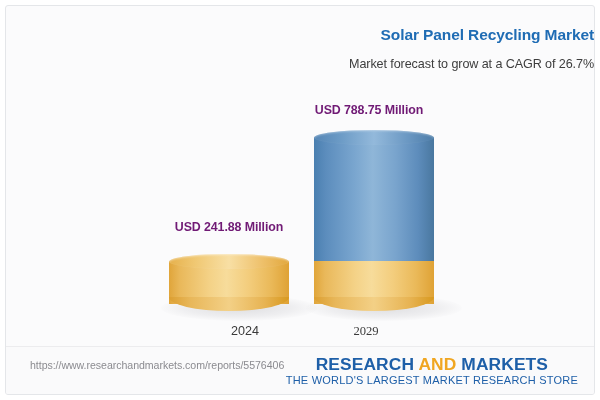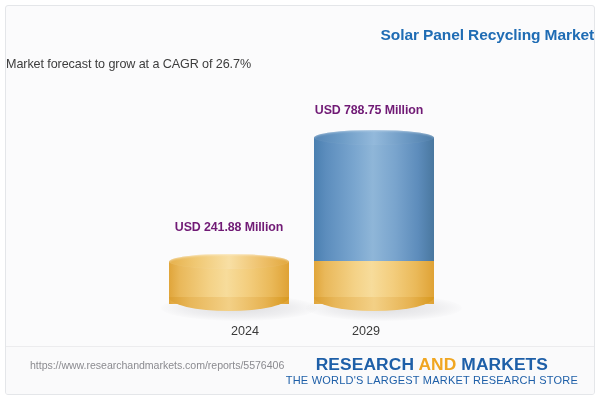--- a/index.html
+++ b/index.html
@@ -39,21 +39,21 @@
     font-size: 15.5px;
     font-weight: bold;
     color: #1f6cb4;
     letter-spacing: -0.1px;
   }
   .chart-subtitle {
     position: absolute;
     left: 0;
     top: 51px;
     width: 100%;
-    text-align: left;
+    text-align: right;
     font-size: 12.6px;
     color: #3d3d3d;
     letter-spacing: -0.1px;
   }
 
   
   .plot {
     position: absolute;
     left: 0;
     top: 0;
@@ -77,21 +77,21 @@
   
   .cat-label {
     position: absolute;
     top: 318px;
     font-size: 12.6px;
     color: #3a3a3a;
     text-align: center;
     width: 120px;
   }
   .cat-label.c2024 { left: 179px; }
-  .cat-label.c2029 { left: 300px; }
+  .cat-label.c2029 { left: 300px; font-family: Liberation Serif, serif; }
 
   
   .cyl {
     position: absolute;
   }
   .cyl-shadow {
     position: absolute;
     border-radius: 50%;
     background: radial-gradient(ellipse at center,
                 rgba(140,140,148,0.26) 0%,

